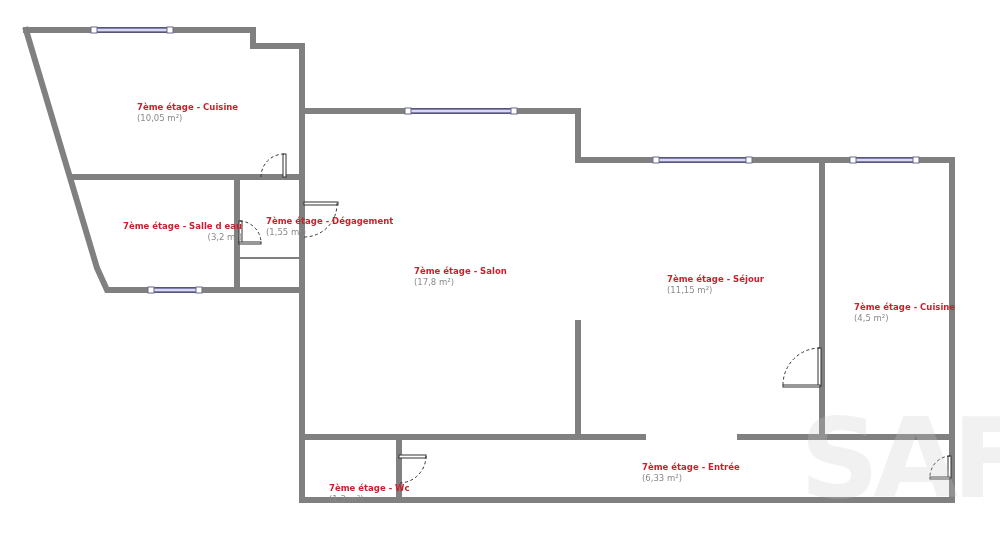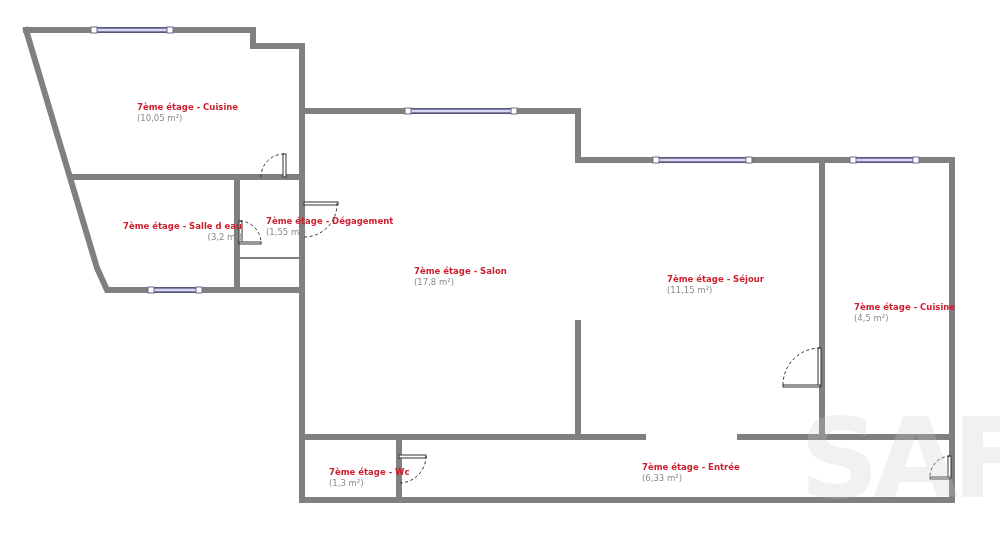--- a/index.html
+++ b/index.html
@@ -131,20 +131,20 @@
   <span class="room-area">(17,8 m²)</span>
 </div>
 <div class="room-label" style="left:667px;top:274px;">
   <span class="room-name">7ème étage - Séjour</span>
   <span class="room-area">(11,15 m²)</span>
 </div>
 <div class="room-label" style="left:854px;top:283px;margin-top:19px;">
   <span class="room-name">7ème étage - Cuisine</span>
   <span class="room-area">(4,5 m²)</span>
 </div>
-<div class="room-label" style="left:329px;top:467px;">
+<div class="room-label" style="left:329px;top:483px;">
   <span class="room-name">7ème étage - Wc</span>
   <span class="room-area">(1,3 m²)</span>
 </div>
 <div class="room-label" style="left:642px;top:462px;">
   <span class="room-name">7ème étage - Entrée</span>
   <span class="room-area">(6,33 m²)</span>
 </div>
 
 </body></html>

